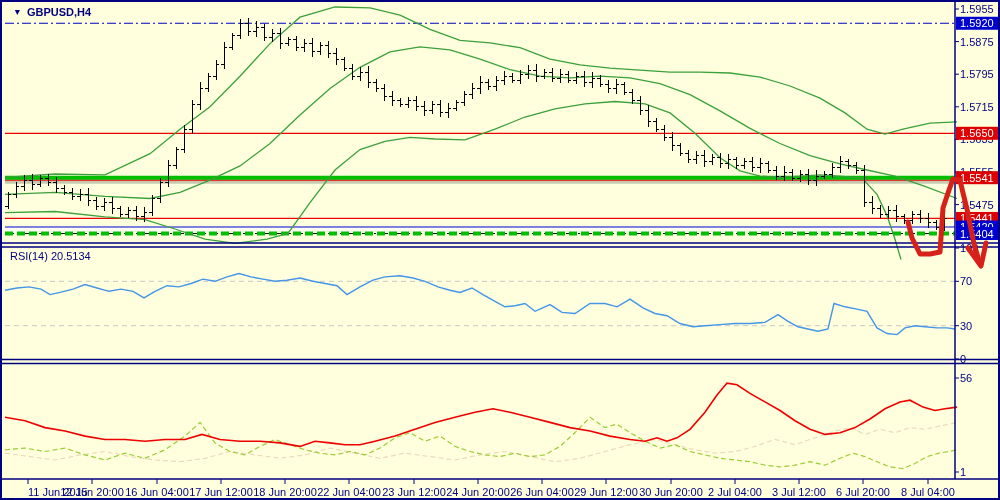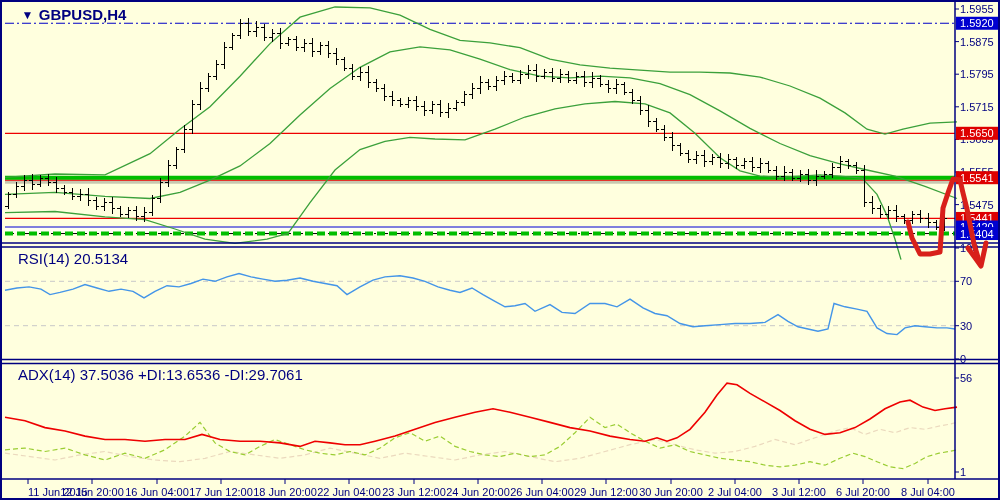--- a/index.html
+++ b/index.html
@@ -1,20 +1,20 @@
 <!DOCTYPE html>
 <html><head>
 <meta charset="utf-8">
 <style>
   html,body{margin:0;padding:0;}
   #app{position:relative;width:1000px;height:500px;background:#FFFFDE;
        font-family:"Liberation Sans",sans-serif;overflow:hidden;
        border:2px solid #000080;box-sizing:border-box;}
   #chart-svg{position:absolute;left:0;top:0;}
-  .hdr{position:absolute;color:#000080;font-size:15px;white-space:pre;z-index:5;margin-left:8px;}
+  .hdr{position:absolute;color:#000080;font-size:11px;white-space:pre;z-index:5;}
   #symbol-label{left:10px;top:4px;font-weight:bold;}
   #symbol-label .tri{display:inline-block;transform:scale(.8);margin-right:4px;}
   #rsi-header{left:8px;top:248px;}
   #adx-header{left:8px;top:364px;}
   svg text{font-family:"Liberation Sans",sans-serif;}
 </style>
 </head>
 <body>
 
 <div id="app">
@@ -242,14 +242,13 @@
         <line x1="926" x2="926" y1="477" y2="482" stroke="#000080"></line>
         <text x="926" y="494" fill="#000080" font-size="11px" text-anchor="middle">8 Jul 04:00</text>
       </g>
       <g>
         <polyline points="906,220 910,236 918,252 928,252 938,250 941,206 947,188 951,177 958,178 961,191 965,207 972,242 978,262" fill="none" stroke="#D8201A" stroke-width="5" stroke-linejoin="round" stroke-linecap="round"></polyline>
         <polyline points="966,246 979,264 984,241" fill="none" stroke="#D8201A" stroke-width="5" stroke-linejoin="round" stroke-linecap="round"></polyline>
       </g>
     </svg>
   <div id="symbol-label" class="hdr"><span class="tri">▼</span><span>GBPUSD,H4</span></div>
   <div id="rsi-header" class="hdr">RSI(14) 20.5134</div>
-  <div id="adx-header" class="hdr">ADX(14) 37.5036 +DI:13.6536 -DI:29.7061</div>
 </div>
 
 </body></html>

